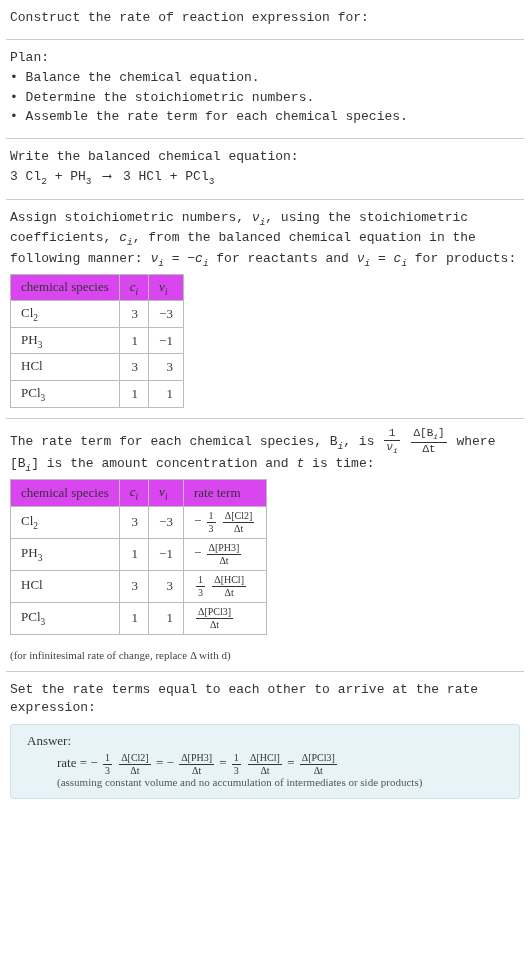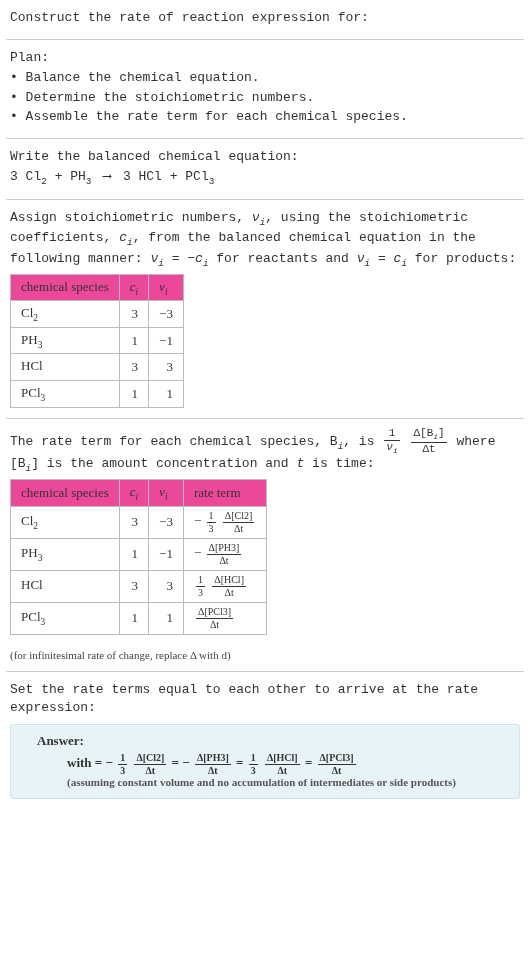--- a/index.html
+++ b/index.html
@@ -27,44 +27,43 @@
     margin-top: 4px;
   }
   table.data td, table.data th {
     border: 1px solid #bbb;
     padding: 4px 10px;
     text-align: left;
     font-weight: normal;
     font-size: 13px;
     vertical-align: middle;
   }
-  table.data th { background: #ec4899; }
+  table.data th { background: #d946ef; }
   .rate-table td:nth-child(2),
   .rate-table td:nth-child(3) { text-align: right; }
   .stoich-table td:nth-child(2),
   .stoich-table td:nth-child(3) { text-align: right; }
   .small-note { font-size: 11px; color: #444; margin-top: 14px; }
   .frac {
     display: inline-block;
     vertical-align: middle;
     text-align: center;
     font-size: 11px;
     line-height: 1;
     margin: 0 2px;
   }
   .frac .num { display: block; padding: 0 2px 1px 2px; }
   .frac .den { display: block; border-top: 1px solid #333; padding: 1px 2px 0 2px; }
   .frac-sm { font-size: 10px; }
   .answer-box {
     background: #e8f3f8;
     border: 1px solid #cde2ec;
     border-radius: 3px;
-    padding: 8px 10px 10px 26px;
+    padding: 8px 10px 10px 16px;
     margin-top: 6px;
-    font-weight: bold;
   }
   .answer-label { font-size: 13px; margin-bottom: 4px; }
   .answer-eq { padding-left: 30px; font-size: 13px; }
   .answer-note { font-size: 11px; color: #555; padding-left: 30px; }
   .arrow { display:inline-block; margin: 0 4px; }
 </style>
 </head>
 <body>
 
 <div class="section">
@@ -188,21 +187,21 @@
     </table>
   <div class="small-note">(for infinitesimal rate of change, replace Δ with d)</div>
 </div>
 <hr class="sep">
 
 <div class="section">
   <div class="line">Set the rate terms equal to each other to arrive at the rate expression:</div>
   <div class="answer-box">
     <div class="answer-label">Answer:</div>
     <div class="answer-eq">
-      <span>with = </span>
+      <span>rate = </span>
       <span>−</span>
       <span class="frac frac-sm"><span class="num">1</span><span class="den">3</span></span>
       <span class="frac frac-sm"><span class="num">Δ[Cl2]</span><span class="den">Δt</span></span>
       <span> = </span>
       <span>−</span>
       <span class="frac frac-sm"><span class="num">Δ[PH3]</span><span class="den">Δt</span></span>
       <span> = </span>
       <span class="frac frac-sm"><span class="num">1</span><span class="den">3</span></span>
       <span class="frac frac-sm"><span class="num">Δ[HCl]</span><span class="den">Δt</span></span>
       <span> = </span>

